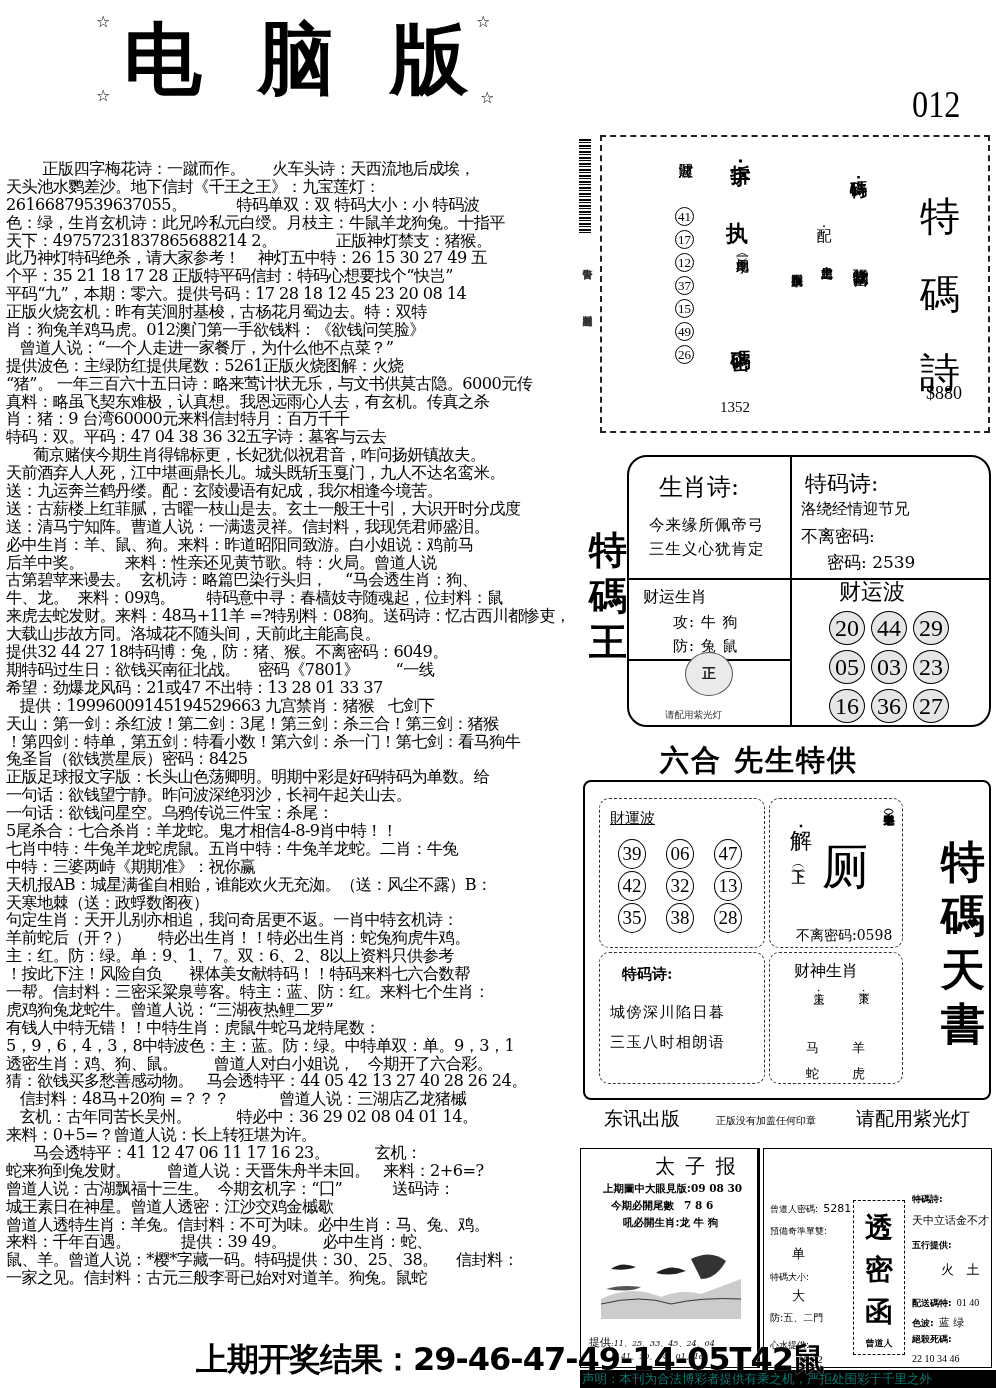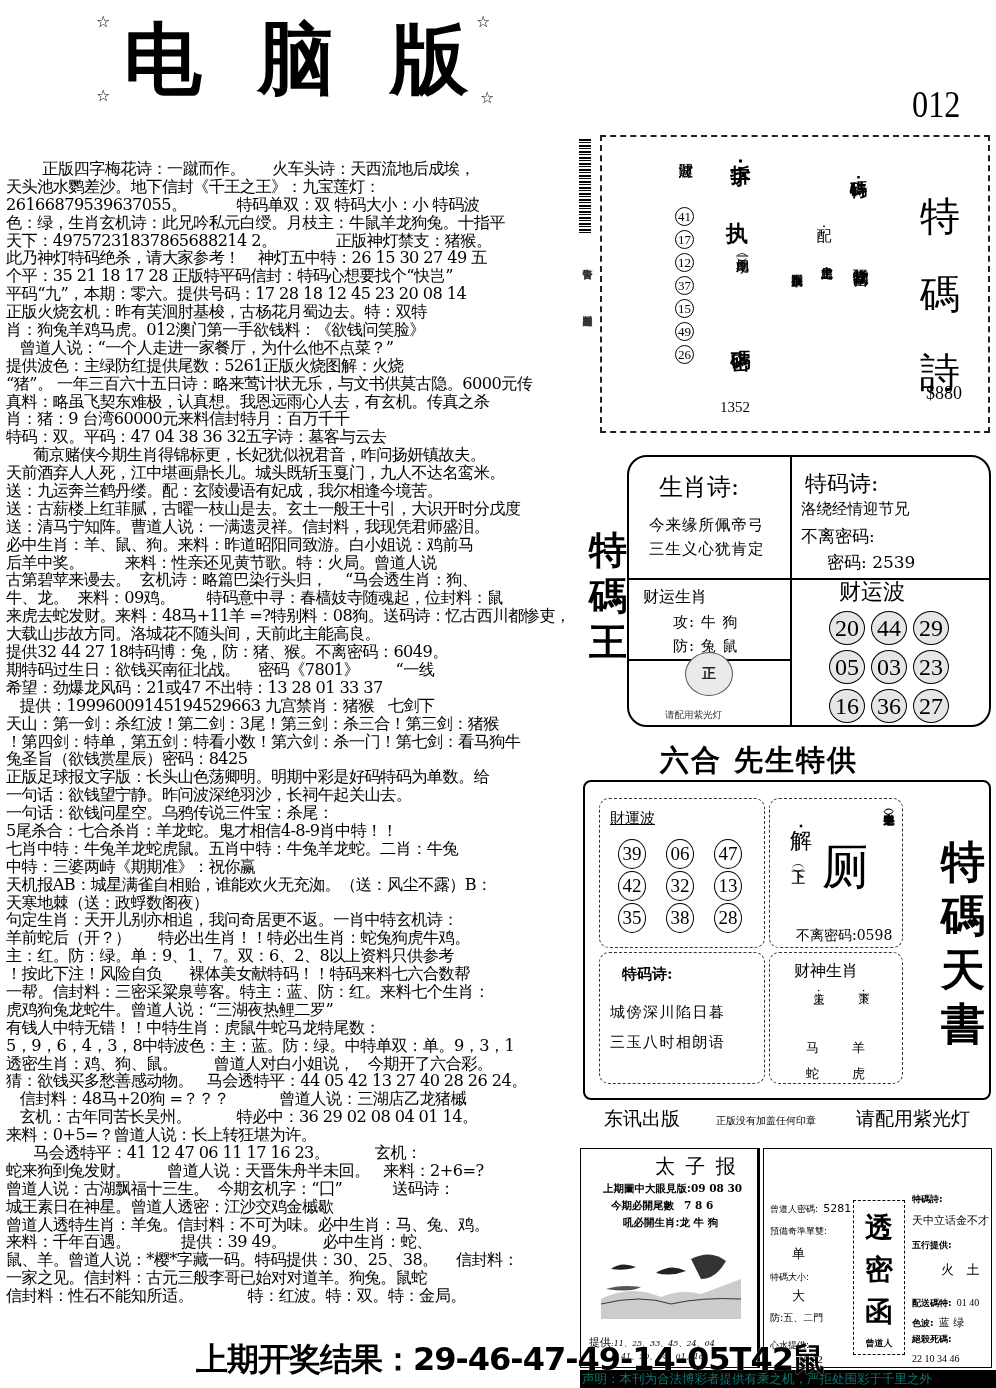--- a/index.html
+++ b/index.html
@@ -132,21 +132,20 @@
     <div class="line">   玄机：古年同苦长吴州。          特必中：36 29 02 08 04 01 14。</div>
     <div class="line">来料：0+5=？曾道人说：长上转狂堪为许。</div>
     <div class="line">      马会透特平：41 12 47 06 11 17 16 23。          玄机：</div>
     <div class="line">蛇来狗到兔发财。        曾道人说：天晋朱舟半未回。   来料：2+6=?</div>
     <div class="line">曾道人说：古湖飘福十三生。  今期玄机字：“囗”           送码诗：</div>
     <div class="line">城王素日在神星。曾道人透密：江沙交鸡金槭歇</div>
     <div class="line">曾道人透特生肖：羊兔。信封料：不可为味。必中生肖：马、兔、鸡。</div>
     <div class="line">来料：千年百遇。           提供：39 49。        必中生肖：蛇、</div>
     <div class="line">鼠、羊。曾道人说：*樱*字藏一码。特码提供：30、25、38。    信封料：</div>
     <div class="line">一家之见。信封料：古元三般李哥已始对对道羊。狗兔。鼠蛇</div>
-    <div class="line">信封料：性石不能知所适。            特：红波。特：双。特：金局。</div>
   </div>
 
 <div class="p1-side">
   <div class="barcode"></div>
   <div class="side-text" style="left:7px;top:128px;font-weight:bold;">警告</div>
   <div class="side-text" style="left:7px;top:175px;">版權所有翻版必究</div>
 </div>
 <div class="p1">
 
   <div class="vcol" style="left:74px;top:14px;font-size:15px;">財運波</div>

